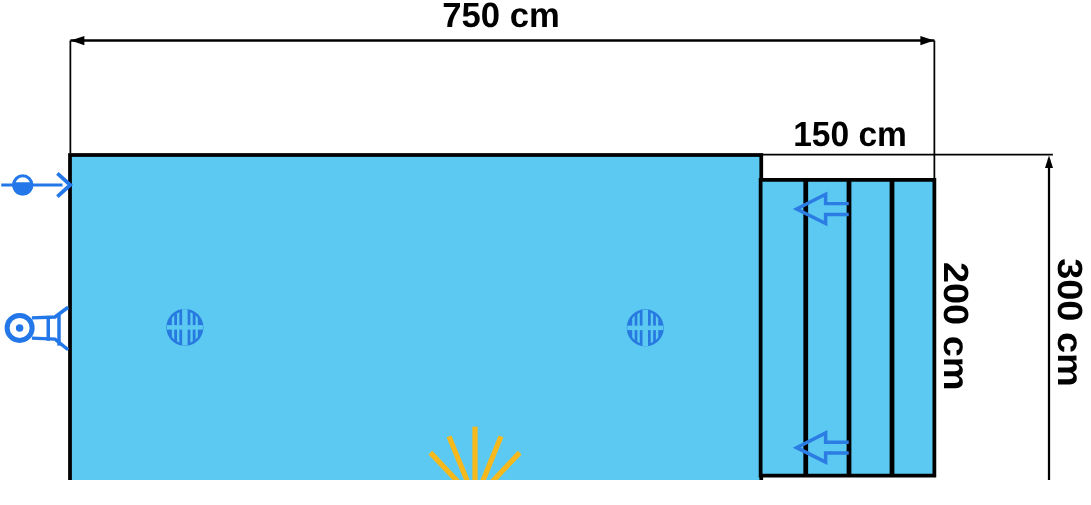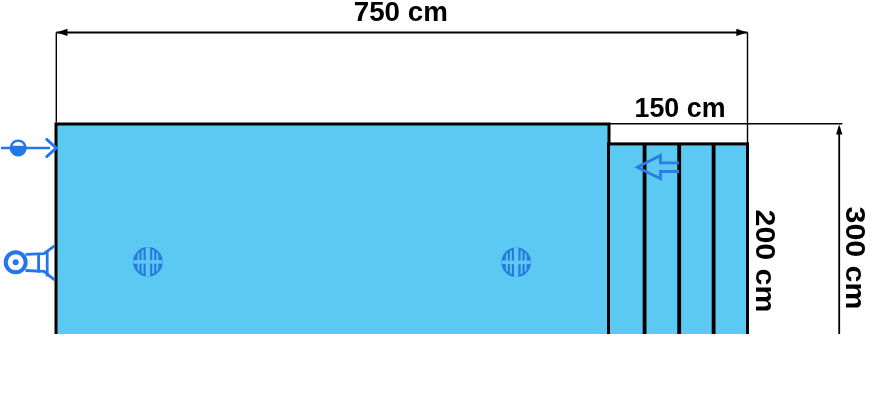--- a/index.html
+++ b/index.html
@@ -1,16 +1,16 @@
 <!DOCTYPE html>
 <html><head>
 <meta charset="utf-8">
 <style>
   html,body{margin:0;padding:0;background:#ffffff;}
-  #stage{position:relative;width:873px;height:334px;background:#ffffff;overflow:hidden;}
+  #stage{position:relative;width:873px;height:384px;background:#ffffff;overflow:hidden;}
   svg text{font-family:"Liberation Sans",sans-serif;font-weight:bold;font-size:28px;fill:#000;}
 </style>
 </head>
 <body>
 <div id="stage">
 <svg width="873" height="404" viewBox="0 0 873 404">
 
   <rect x="56" y="124" width="553" height="277.5" fill="#5bc9f1" stroke="#000" stroke-width="3"></rect>
 
   <rect x="608.5" y="143.9" width="139" height="236.6" fill="#5bc9f1" stroke="#000" stroke-width="3"></rect>

